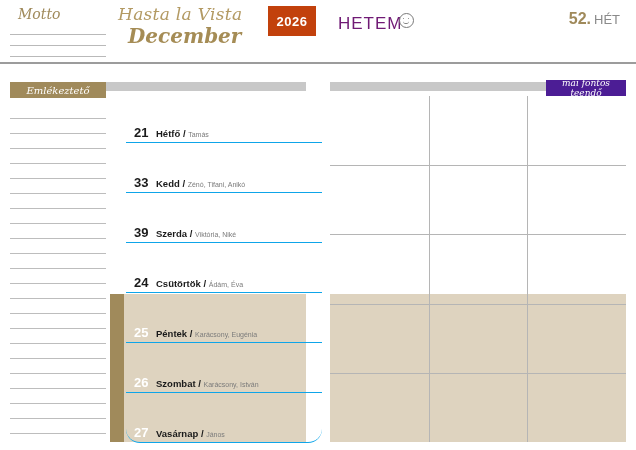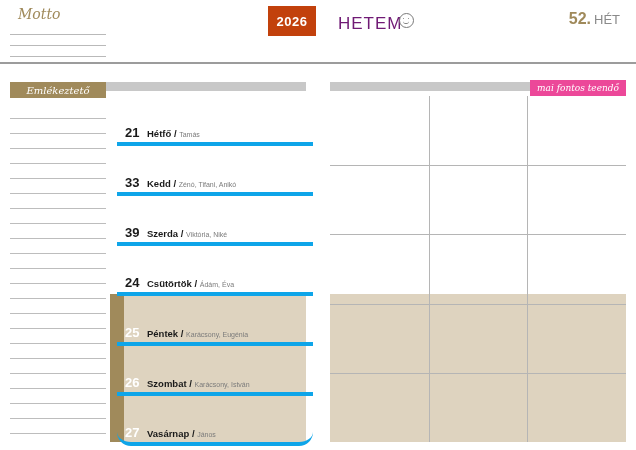--- a/index.html
+++ b/index.html
@@ -74,21 +74,21 @@
     color:#fff;font-size:10px;
   }
   .grey-bar{
     position:absolute;left:106px;top:82px;width:200px;height:9px;background:#c8c8c8;
   }
   .note-lines{position:absolute;left:10px;top:104px;width:96px;}
   .note-lines div{border-bottom:1px solid #bdbdbd;height:14px;}
 
   
   .daycol{position:absolute;left:110px;top:92px;width:196px;height:350px;}
-  .day{position:absolute;left:7px;width:196px;border-bottom:4px solid #0ea5e9;}
+  .day{position:absolute;left:16px;width:196px;border-bottom:1px solid #0ea5e9;}
   .day .num{
     position:absolute;left:8px;bottom:2px;
     font-size:13px;font-weight:bold;color:#1a1a1a;
   }
   .day .dname{
     position:absolute;left:30px;bottom:3px;
     font-size:9.5px;font-weight:bold;color:#1a1a1a;
   }
   .day .names{
     font-size:7px;font-weight:normal;color:#7b7b7b;
@@ -97,21 +97,21 @@
     position:absolute;left:110px;top:294px;width:196px;height:148px;background:#ded3bf;
   }
   .weekend-strip{
     position:absolute;left:110px;top:294px;width:14px;height:148px;background:#a08a5b;
   }
   .day.light .num{color:#ffffff;}
 
   
   .rgrey{position:absolute;left:330px;top:82px;width:296px;height:9px;background:#c8c8c8;}
   .tab-right{
-    position:absolute;right:10px;top:80px;width:96px;height:16px;background:#ec4899;
+    position:absolute;right:10px;top:80px;width:80px;height:16px;background:#4c1d95;
     display:flex;align-items:center;justify-content:center;text-align:center;
   }
   .tab-right span{
     font-family:"DejaVu Serif", serif;font-style:italic;color:#fff;font-size:9px;
   }
   .rgrid{position:absolute;left:330px;top:96px;width:296px;height:346px;}
   .rgrid .vline{position:absolute;top:0;width:1px;height:346px;background:#b5b5b5;}
   .rgrid .hline{position:absolute;left:0;width:296px;height:1px;background:#b5b5b5;}
   .rgrid .shade{position:absolute;background:#ded3bf;}
 </style>
@@ -121,20 +121,22 @@
 <div class="page">
 
   <div class="header">
     <div class="motto">Motto</div>
     <div class="motto-lines">
       <div></div>
       <div></div>
       <div></div>
     </div>
 
+    <div class="script-title">Hasta la Vista</div>
+    <div class="month">December</div>
     <div class="year-badge">2026</div>
 
     <div class="week-label">HETEM</div>
     <div class="smiley"></div>
 
     <div class="weeknum">
       <span>52.</span><span class="small">HÉT</span>
     </div>
   </div>
   <div class="hrule"></div>

